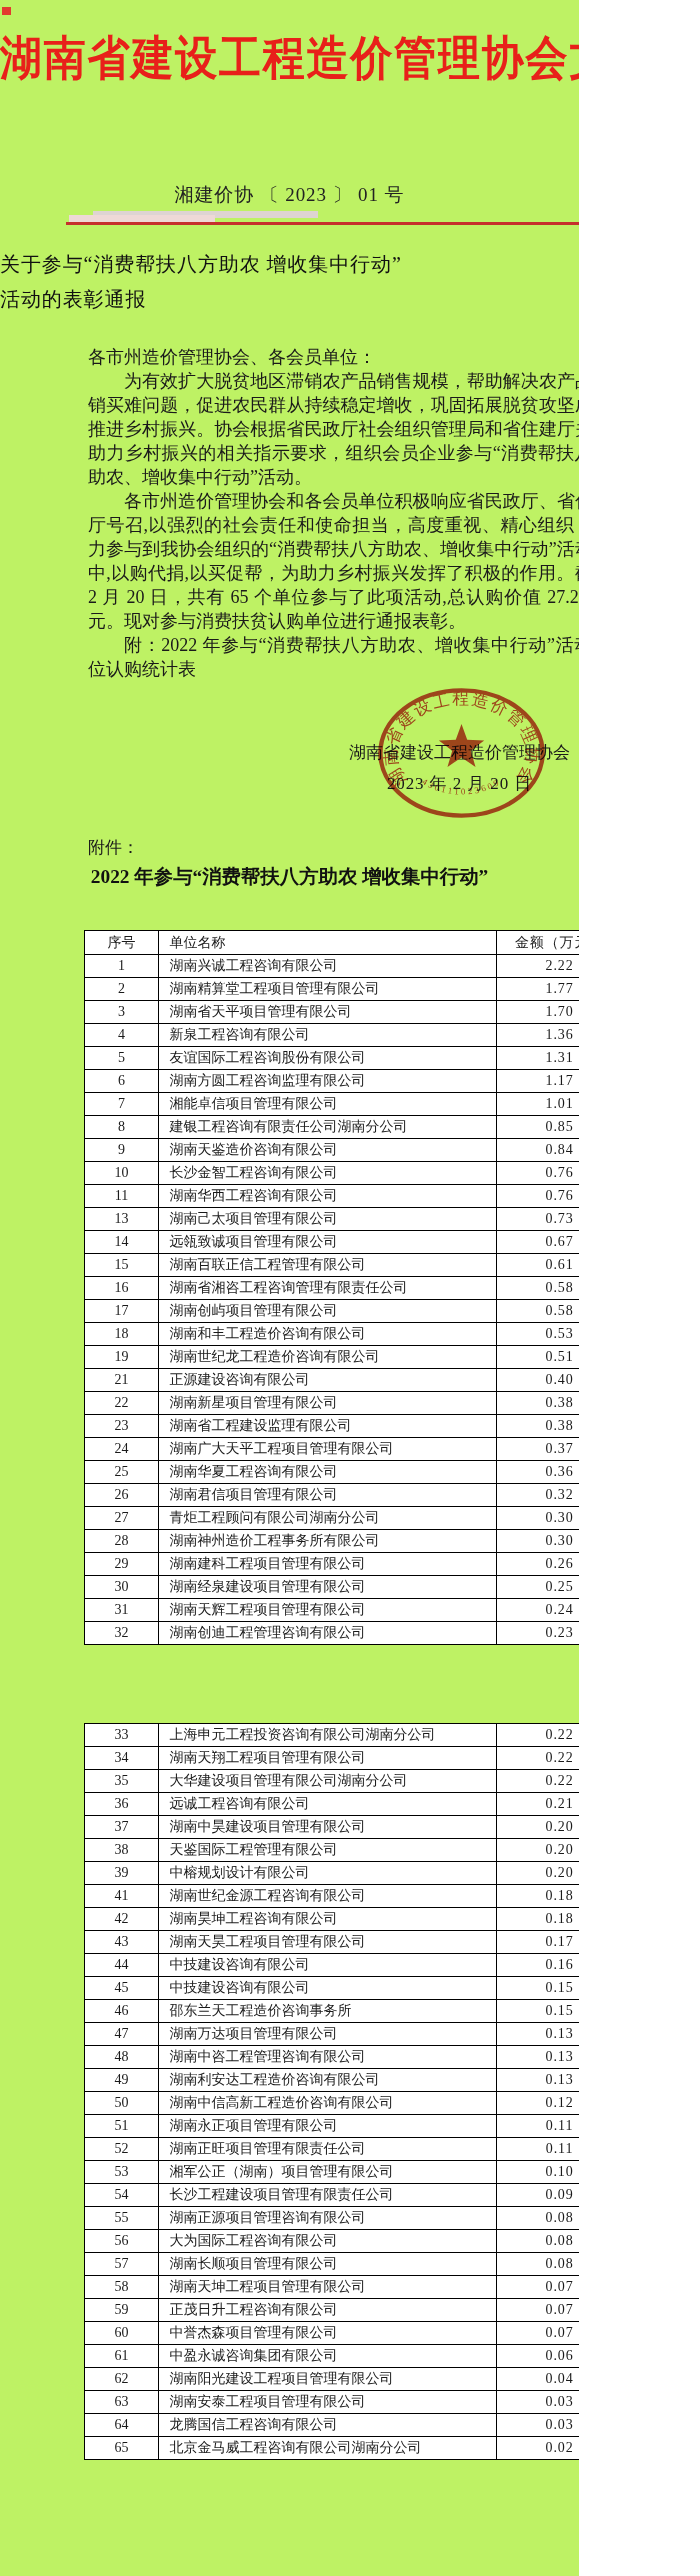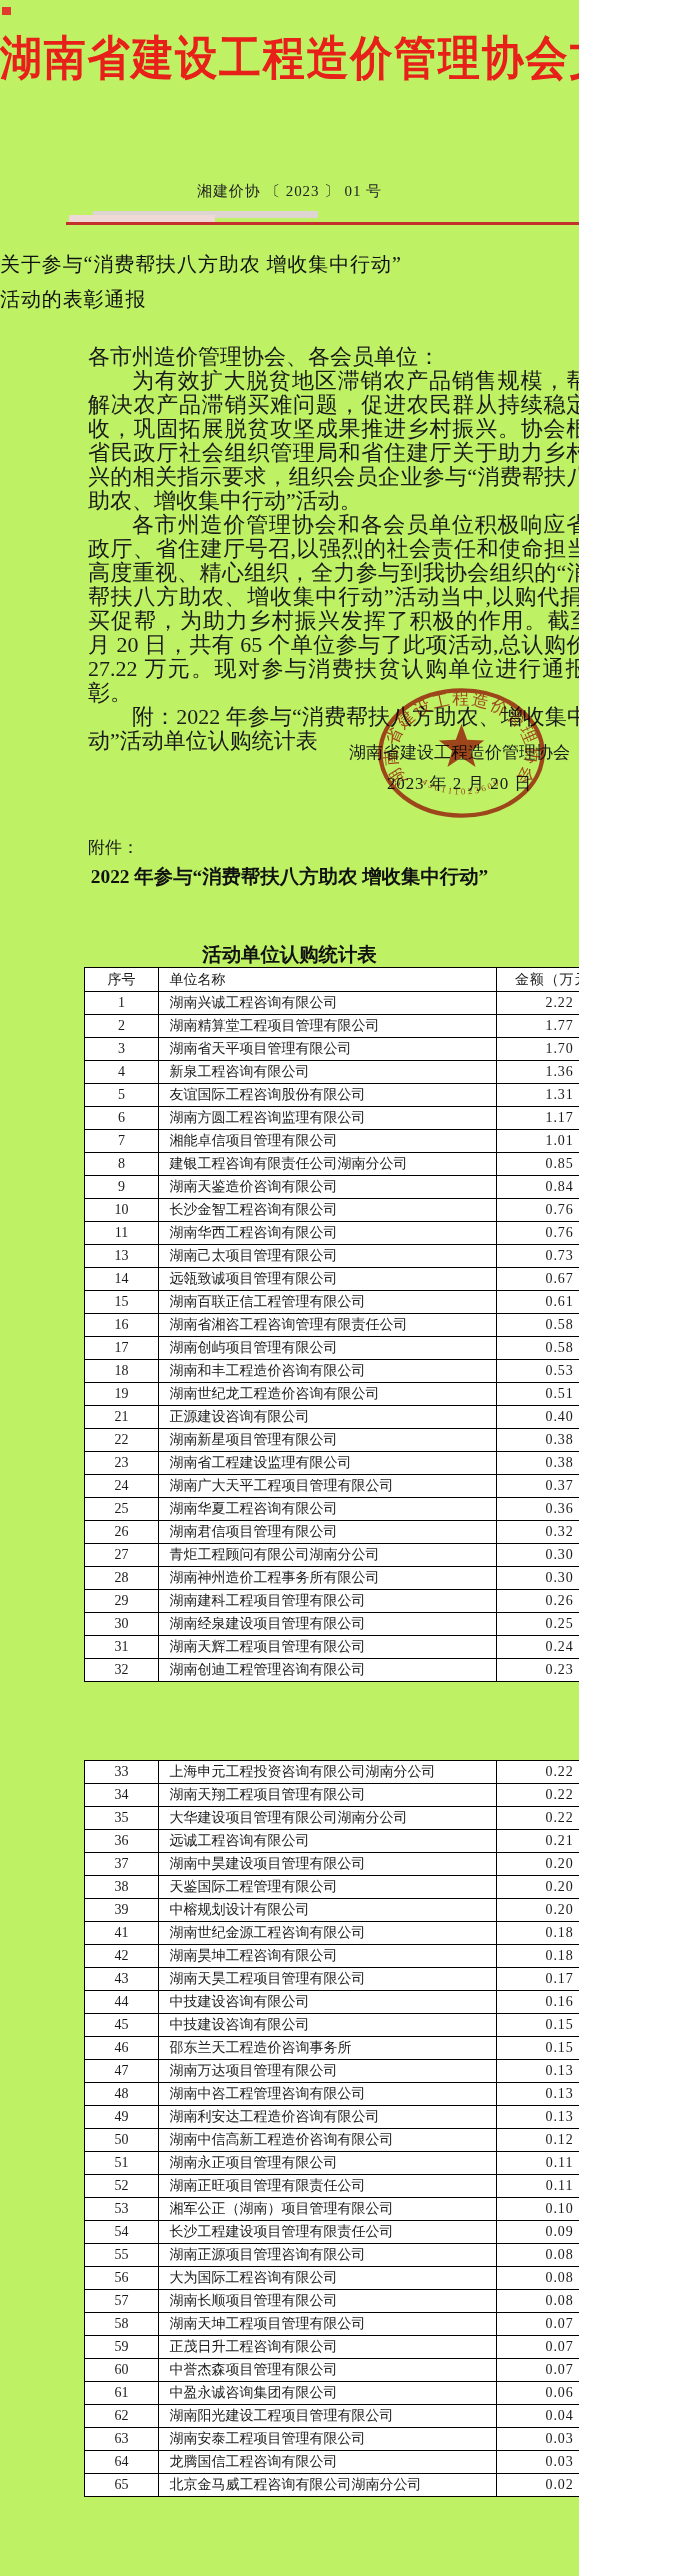--- a/index.html
+++ b/index.html
@@ -6,39 +6,39 @@
   .page{
     position:relative;width:579px;height:2576px;background:#bef264;
     font-family:"Liberation Serif","DejaVu Serif",serif;color:#1a1a1a;overflow:hidden;
   }
   .corner-mark{position:absolute;left:1.8px;top:7px;width:9.7px;height:8px;background:#e23b2e;}
   .banner{
     position:absolute;top:26.5px;left:0;width:100%;text-align:center;
     font-size:42px;font-weight:bold;color:#e8201a;letter-spacing:1.8px;
     transform:scaleY(1.12);transform-origin:top center;white-space:nowrap;
   }
-  .docnum{position:absolute;top:182px;left:0;width:100%;text-align:center;font-size:15px;color:#222;letter-spacing:0.9px;}
+  .docnum{position:absolute;top:182px;left:0;width:100%;text-align:center;font-size:19px;color:#222;letter-spacing:0.9px;}
   .smudge-grey{position:absolute;left:93px;top:211px;width:225px;height:7px;background:#ded4d2;}
   .smudge-pink{position:absolute;left:69px;top:215px;width:146px;height:7px;background:#eed9d6;}
   .redline{position:absolute;left:66px;top:222px;width:539px;height:2.7px;background:#c5302c;}
   .doc-title{position:absolute;left:0;width:100%;text-align:left;font-size:20px;font-weight:normal;color:#111;letter-spacing:0.9px;}
   .doc-title.l1{top:251px;}
   .doc-title.l2{top:286px;}
-  .body-text{position:absolute;left:88px;top:345px;width:523px;font-size:22px;line-height:24px;text-align:justify;}
+  .body-text{position:absolute;left:88px;top:345px;width:523px;font-size:18px;line-height:24px;text-align:justify;}
   .body-text p{margin:0;text-indent:2em;}
   .body-text p.salutation{text-indent:0;}
   .sig-block{position:absolute;left:327px;top:741px;width:265px;text-align:center;font-size:17px;z-index:1;}
   .sig-block .date{margin-top:8px;letter-spacing:0.9px;}
   .stamp{position:absolute;left:375px;top:686px;width:173px;height:134px;z-index:2;opacity:.92;mix-blend-mode:multiply;}
   .att-label{position:absolute;left:88px;top:836px;font-size:17px;text-align:center;}
   .att-title{position:absolute;left:0;width:100%;text-align:center;font-size:19.4px;font-weight:bold;color:#111;}
   .att-title.l1{top:863px;font-family:Liberation Serif, serif;}
   .att-title.l2{top:897px;margin-top:44px;}
   table.stat{border-collapse:collapse;table-layout:fixed;width:526px;font-size:14px;background:#fff;}
-  table.stat{border:1.8px solid #000;margin-top:37px;}
+  table.stat{border:1.8px solid #000;}
   table.stat td,table.stat th{border:0.9px solid #000;padding:0;font-weight:normal;overflow:hidden;white-space:nowrap;}
   table.stat tr{height:23px;}
   table.stat tr.hdr{height:24px;}
   .c-seq{width:73px;text-align:center;}
   .c-name{width:326px;text-align:left;padding-left:10.6px !important;}
   .c-amt{width:126px;text-align:center;letter-spacing:0.9px;}
   .tbl1{position:absolute;left:84px;top:930px;}
   .tbl2{position:absolute;left:84px;top:1723px;}
   .stamp text{font-family:"Liberation Serif","DejaVu Serif",serif;}
 </style>

